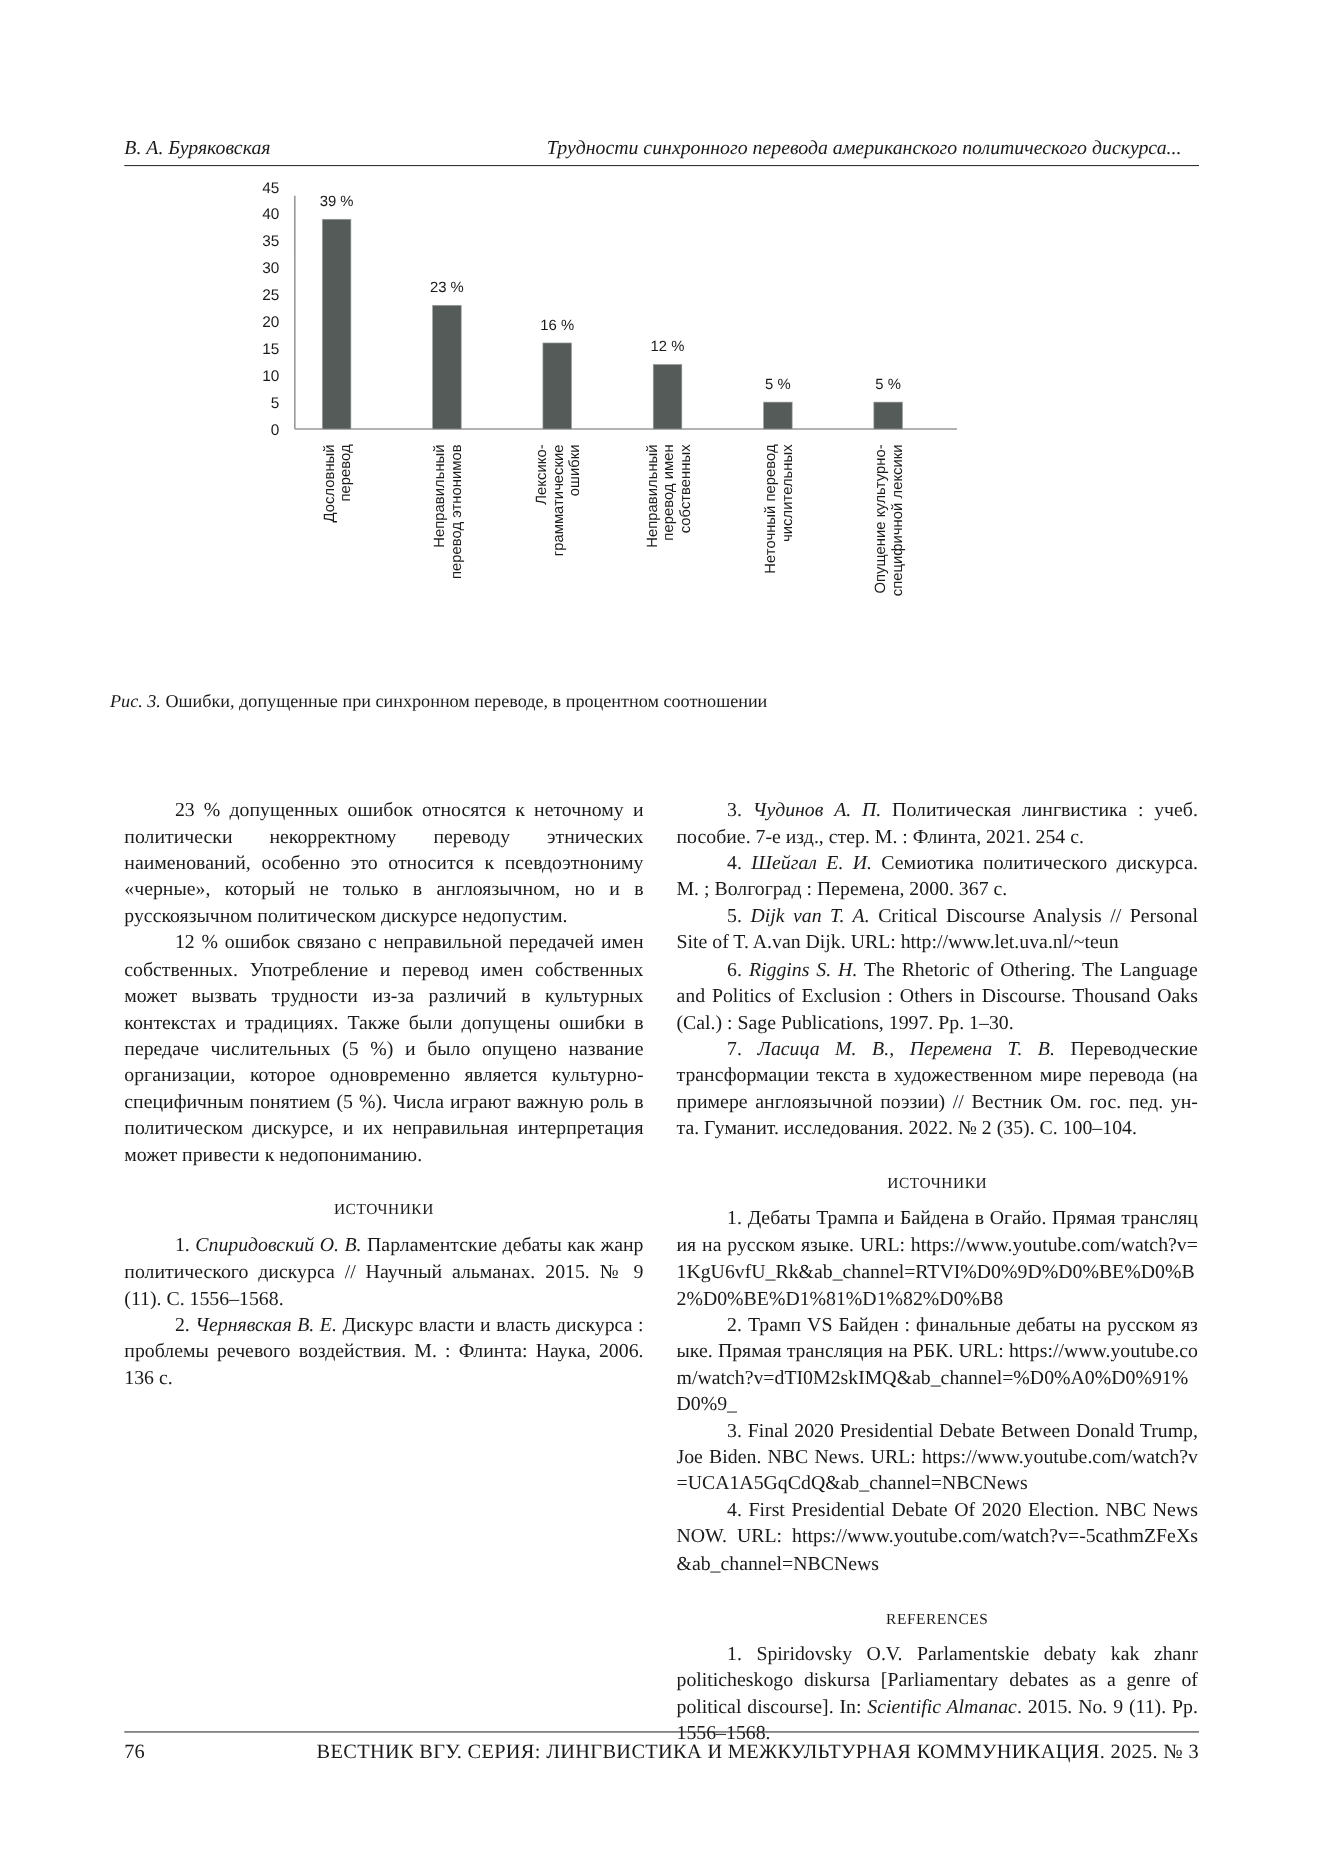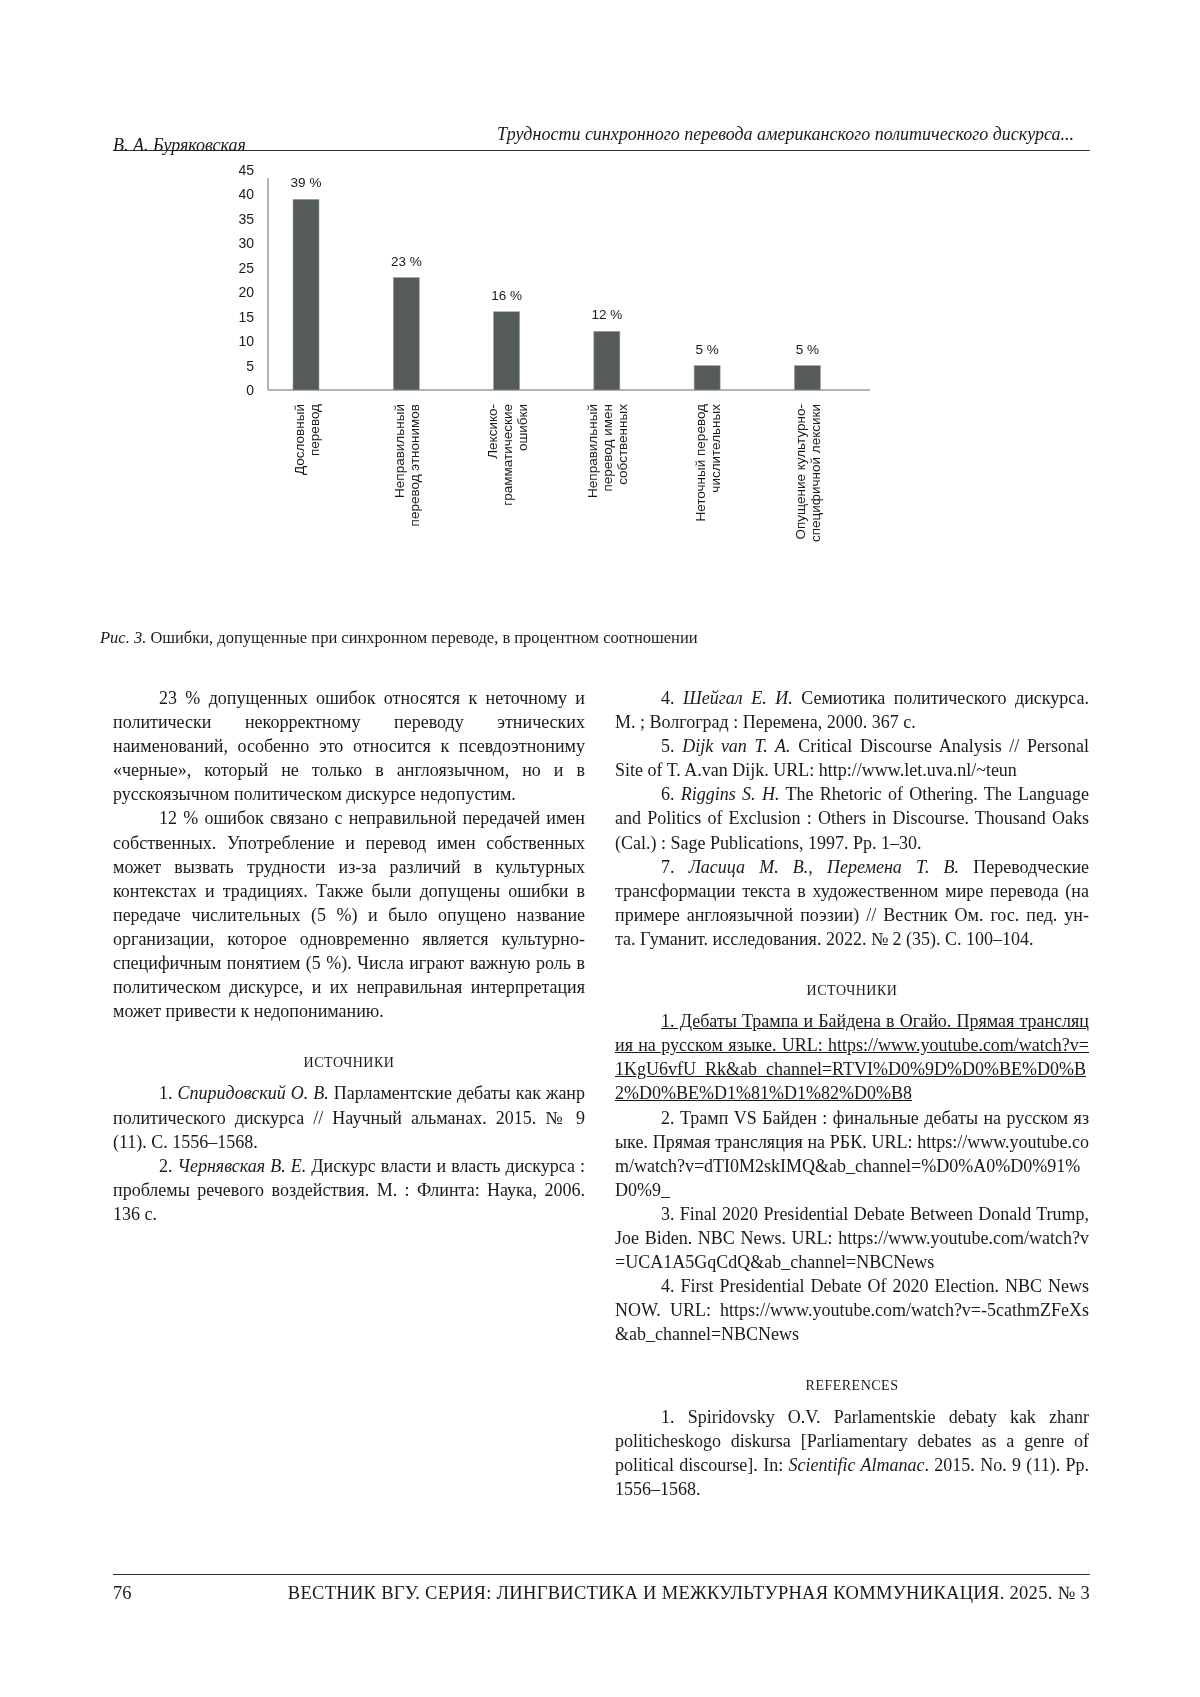--- a/index.html
+++ b/index.html
@@ -1,28 +1,28 @@
 <!DOCTYPE html>
 <html><head>
 <meta charset="utf-8">
 <style>
   html, body { margin: 0; padding: 0; background: #ffffff; }
   body { width: 1200px; height: 1697px; position: relative; overflow: hidden;
          font-family: "Liberation Serif", "DejaVu Serif", serif; color: #1a1a1a; }
   .running-head { position: absolute; left: 113px; top: 124px; width: 977px; height: 26px;
                   font-style: italic; font-size: 18px; border-bottom: 1px solid #333; }
-  .running-head .left { position: absolute; left: 0; top: 11px; }
+  .running-head .left { position: absolute; left: 0; top: 0; }
   .running-head .right { position: absolute; right: 16px; top: 0; }
 
   #chart { position: absolute; left: 230px; top: 165px; width: 730px; height: 440px; }
   #chart text { font-family: "Liberation Sans", "DejaVu Sans", sans-serif; fill: #1a1a1a; }
   .caption { position: absolute; left: 100px; width: 1000px; top: 628px; text-align: left; font-size: 16.5px; }
   .caption i { font-style: italic; }
 
-  .col { position: absolute; top: 686px; font-size: 18px; line-height: 24.1px; text-align: justify; }
+  .col { position: absolute; top: 724px; font-size: 18px; line-height: 24.1px; text-align: justify; }
   .col-left { left: 113px; width: 472px; }
   .col-right { left: 615px; width: 474px; }
   .col p { margin: 0; text-indent: 46px; }
   .sec-head { text-align: center; margin: 28px 0 6px 0; font-size: 14px; letter-spacing: 0.5px; }
   .col-left .sec-head { margin-top: 28px; }
   .ref { margin: 0; text-indent: 46px; }
   .ref i { font-style: italic; }
 
   .footer-rule { position: absolute; left: 113px; top: 1574px; width: 977px; border-top: 1px solid #333; }
   .footer { position: absolute; left: 113px; top: 1583px; width: 977px; font-size: 18.5px; }
@@ -92,27 +92,28 @@
 
 <div class="col col-left">
   <p>23 % допущенных ошибок относятся к неточному и политически некорректному переводу этнических наименований, особенно это относится к псевдоэтнониму «черные», который не только в англоязычном, но и в русскоязычном политическом дискурсе недопустим.</p>
   <p>12 % ошибок связано с неправильной передачей имен собственных. Употребление и перевод имен собственных может вызвать трудности из-за различий в культурных контекстах и традициях. Также были допущены ошибки в передаче числительных (5 %) и было опущено название организации, которое одновременно является культурно-специфичным понятием (5 %). Числа играют важную роль в политическом дискурсе, и их неправильная интерпретация может привести к недопониманию.</p>
   <div class="sec-head">ИСТОЧНИКИ</div>
   <p class="ref"><span>1. </span><i>Спиридовский О. В.</i><span> Парламентские дебаты как жанр политического дискурса // Научный альманах. 2015. № 9 (11). С. 1556–1568.</span></p>
   <p class="ref"><span>2. </span><i>Чернявская В. Е.</i><span> Дискурс власти и власть дискурса : проблемы речевого воздействия. М. : Флинта: Наука, 2006. 136 с.</span></p>
 </div>
 
 <div class="col col-right">
+  <p class="ref"><span>3. </span><i>Чудинов А. П.</i><span> Политическая лингвистика : учеб. пособие. 7-е изд., стер. М. : Флинта, 2021. 254 с.</span></p>
   <p class="ref"><span>4. </span><i>Шейгал Е. И.</i><span> Семиотика политического дискурса. М. ; Волгоград : Перемена, 2000. 367 с.</span></p>
   <p class="ref"><span>5. </span><i>Dijk van T. A.</i><span> Critical Discourse Analysis // Personal Site of T. A.van Dijk. URL: http://www.let.uva.nl/~teun</span></p>
   <p class="ref"><span>6. </span><i>Riggins S. H.</i><span> The Rhetoric of Othering. The Language and Politics of Exclusion : Others in Discourse. Thousand Oaks (Cal.) : Sage Publications, 1997. Pp. 1–30.</span></p>
   <p class="ref"><span>7. </span><i>Ласица М. В., Перемена Т. В.</i><span> Переводческие трансформации текста в художественном мире перевода (на примере англоязычной поэзии) // Вестник Ом. гос. пед. ун-та. Гуманит. исследования. 2022. № 2 (35). С. 100–104.</span></p>
 
   <div class="sec-head">ИСТОЧНИКИ</div>
-  <p class="ref" style="word-break: break-all; text-decoration: underline;">1. Дебаты Трампа и Байдена в Огайо. Прямая трансляция на русском языке. URL: https://www.youtube.com/watch?v=1KgU6vfU_Rk&amp;ab_channel=RTVI%D0%9D%D0%BE%D0%B2%D0%BE%D1%81%D1%82%D0%B8</p>
+  <p class="ref" style="word-break: break-all;">1. Дебаты Трампа и Байдена в Огайо. Прямая трансляция на русском языке. URL: https://www.youtube.com/watch?v=1KgU6vfU_Rk&amp;ab_channel=RTVI%D0%9D%D0%BE%D0%B2%D0%BE%D1%81%D1%82%D0%B8</p>
   <p class="ref" style="word-break: break-all;">2. Трамп VS Байден : финальные дебаты на русском языке. Прямая трансляция на РБК. URL: https://www.youtube.com/watch?v=dTI0M2skIMQ&amp;ab_channel=%D0%A0%D0%91%D0%9_</p>
   <p class="ref" style="word-break: break-all;">3. Final 2020 Presidential Debate Between Donald Trump, Joe Biden. NBC News. URL: https://www.youtube.com/watch?v=UCA1A5GqCdQ&amp;ab_channel=NBCNews</p>
   <p class="ref" style="word-break: break-all;">4. First Presidential Debate Of 2020 Election. NBC News NOW. URL: https://www.youtube.com/watch?v=-5cathmZFeXs&amp;ab_channel=NBCNews</p>
 
   <div class="sec-head">REFERENCES</div>
   <p class="ref"><span>1. Spiridovsky O.V. Parlamentskie debaty kak zhanr politicheskogo diskursa [Parliamentary debates as a genre of political discourse]. In: </span><i>Scientific Almanac</i><span>. 2015. No. 9 (11). Pp. 1556–1568.</span></p>
 </div>
 
 <div class="footer-rule"></div>
 <div class="footer">

